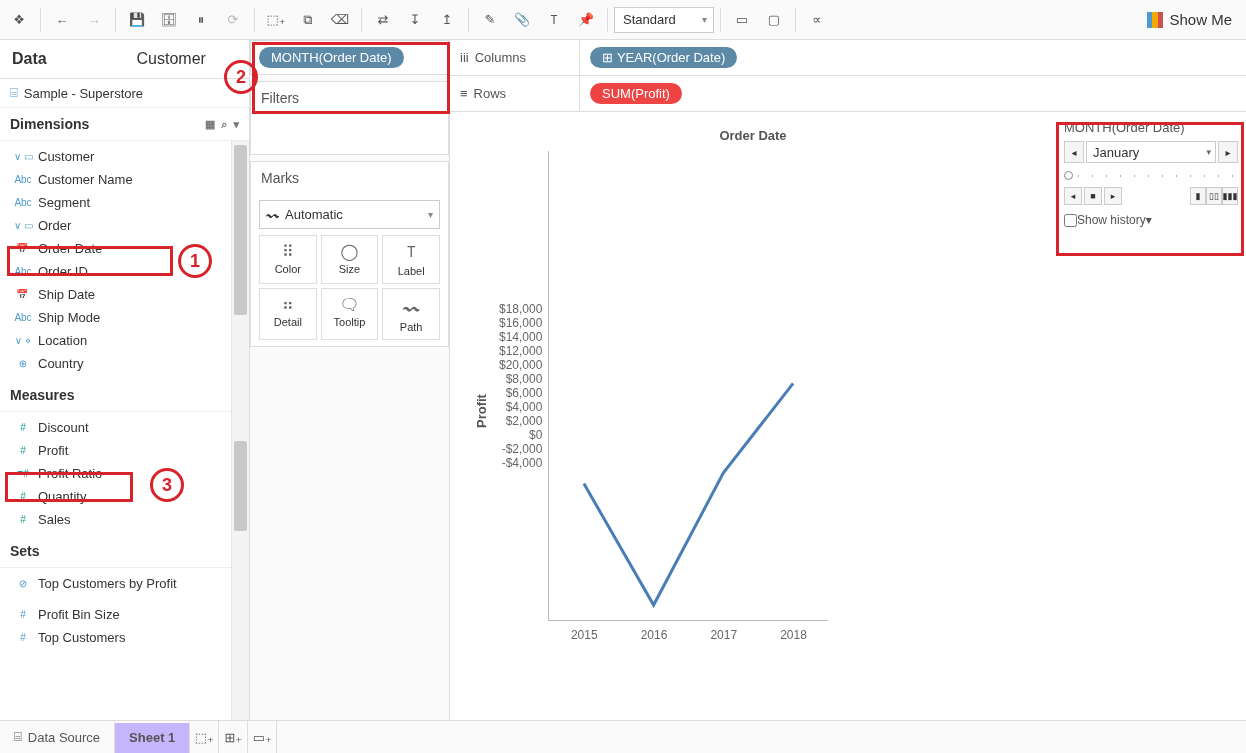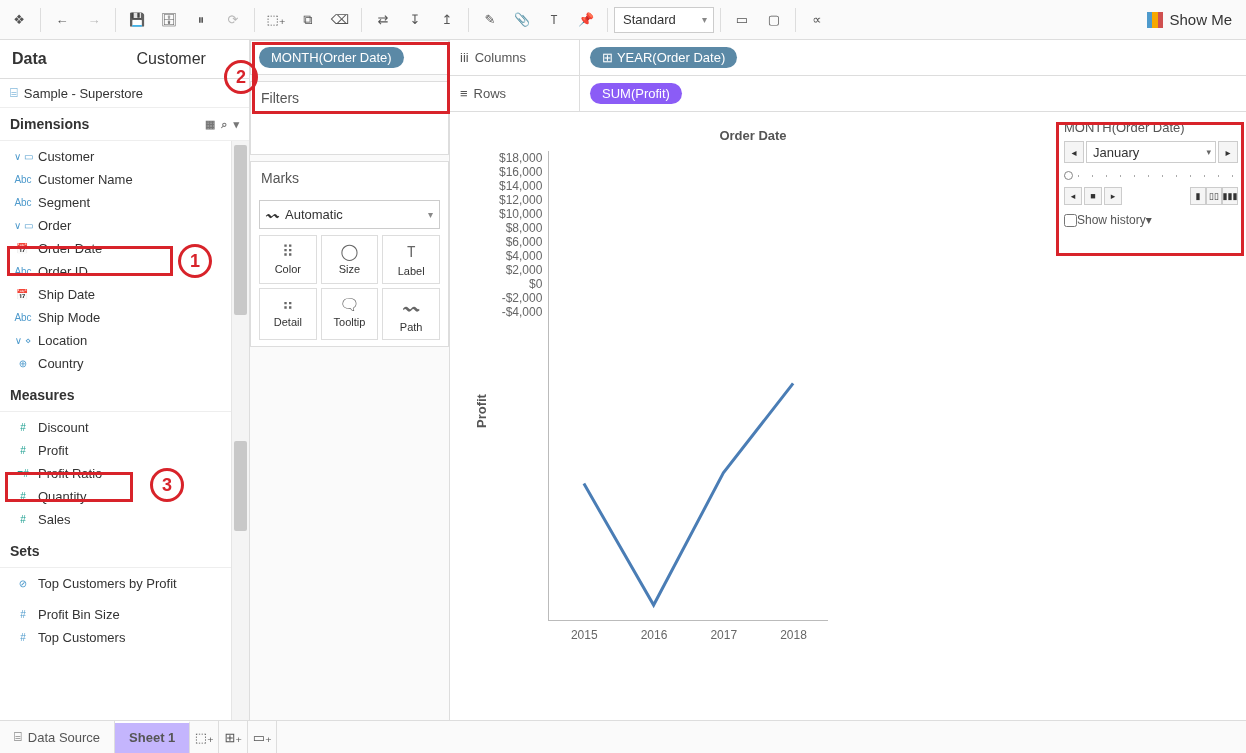--- a/index.html
+++ b/index.html
@@ -35,39 +35,39 @@
   .tree-content { flex:1; overflow:auto; }
   .fake-scrollbar { width:18px; background:#f4f4f4; border-left:1px solid #e5e5e5; position:relative; }
   .fake-thumb { position:absolute; left:2px; right:2px; background:#c8c8c8; border-radius:2px; }
   
   
   .shelves { width: 200px; padding: 0; border-right: 1px solid #ddd; display:flex; flex-direction:column; gap:6px; background:#fafafa; }
   .card { border: 1px solid #ddd; background: #fff; margin: 0; }
   .card-title { padding: 8px 10px; font-size: 14px; color: #555; }
   .card-body { padding: 6px 8px; }
   .pill { display: inline-flex; align-items: center; background: #5b89a6; color: #fff; border-radius: 14px; padding: 3px 12px; font-size: 13px; gap:4px;}
-  .pill.green { background: #8b5cf6; }
+  .pill.green { background: #ef4444; }
   .marks-select { border:1px solid #ccc; width:100%; padding:4px 6px; display:flex; align-items:center; gap:6px; position:relative; }
   .marks-select::after { content:"▾"; position:absolute; right:6px; color:#888; font-size:10px;}
   .marks-grid { display:grid; grid-template-columns: repeat(3, 1fr); gap:4px; margin-top:6px;}
   .marks-cell { border:1px solid #ddd; padding:6px 2px; text-align:center; font-size:11px; cursor:pointer; }
   .marks-cell .mi { font-size:16px; display:block; margin-bottom:2px; color:#666;}
   
   
   .sheet-area { flex:1; display:flex; flex-direction:column; }
   .shelf-row { display:flex; align-items:center; border-bottom:1px solid #ddd; height:36px; }
   .shelf-label { width:130px; padding:0 10px; display:flex; align-items:center; gap:6px; border-right:1px solid #ddd; height:100%; color:#555;}
   .shelf-content { padding:0 10px; display:flex; align-items:center; flex:1;}
   .viz-wrap { flex:1; display:flex; }
   .viz { flex:1; padding: 16px 20px; position:relative; }
   .viz-title { font-size: 24px; color:#666; font-weight:300; margin-bottom:10px;}
   .axis-title-top { text-align:center; font-size:13px; color:#555; margin-bottom:8px; font-weight:600;}
   .chart-box { display:flex; height:520px; }
   .y-axis-label { writing-mode: vertical-rl; transform: rotate(180deg); text-align:center; font-size:13px; color:#555; padding:0 4px; font-weight:600;}
-  .y-ticks { display:flex; flex-direction:column; justify-content:flex-start; align-items:flex-end; padding:0 6px; height:470px; font-size:12px; color:#666;}
+  .y-ticks { display:flex; flex-direction:column; justify-content:center; align-items:flex-end; padding:0 6px; height:470px; font-size:12px; color:#666;}
   .plot { flex:1; position:relative; border-left:1px solid #bbb; border-bottom:1px solid #bbb; height:470px; margin-right:20px;}
   .x-ticks { display:flex; position:absolute; bottom:-22px; left:0; right:0; font-size:12px; color:#666;}
   .x-ticks span { flex:1; text-align:center; }
   svg.line { position:absolute; top:0; left:0; width:100%; height:100%; }
   
   
   .page-ctrl { width:190px; padding:8px; }
   .page-ctrl-title { font-size:13px; color:#555; margin-bottom:6px;}
   .page-select-row { display:flex; gap:2px; align-items:center; }
   .page-btn { border:1px solid #ccc; width:20px; height:22px; display:flex; align-items:center; justify-content:center; font-size:10px; cursor:pointer; background:#f5f5f5;}
@@ -303,21 +303,21 @@
     <div class="viz-wrap">
       <div class="viz">
         <div class="axis-title-top">Order Date</div>
         <div class="chart-box">
           <div class="y-axis-label">Profit</div>
           <div class="y-ticks">
             <span>$18,000</span>
               <span>$16,000</span>
               <span>$14,000</span>
             <span>$12,000</span>
-              <span>$10,000</span>
+              <span>$20,000</span>
               <span>$8,000</span>
             <span>$6,000</span>
               <span>$4,000</span>
               <span>$2,000</span>
             <span>$0</span>
               <span>-$2,000</span>
               <span>-$4,000</span>
           </div>
           <div class="plot" style="max-width:280px;padding-left:16px;">
             <svg class="line" viewBox="0 0 280 470" preserveAspectRatio="none">

